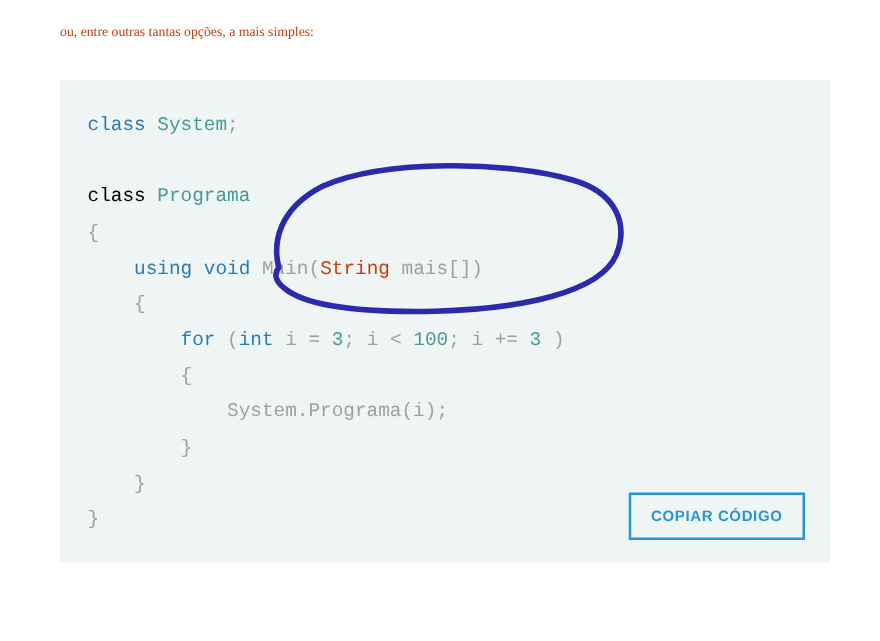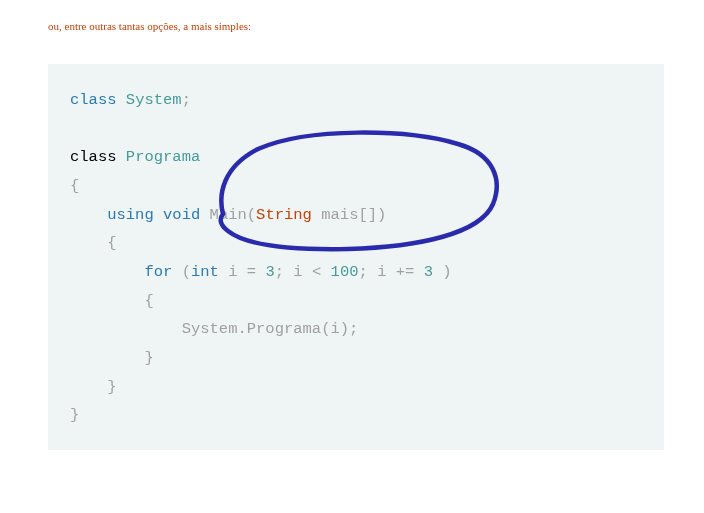--- a/index.html
+++ b/index.html
@@ -118,13 +118,14 @@
   <svg class="annotation-svg" width="600" height="200" style="top:55px; left:0;">
     <path d="M 175 95 
              C 170 75, 175 48, 210 30
              C 260 8, 360 10, 410 25
              C 445 35, 455 60, 445 85
              C 432 115, 370 128, 300 130
              C 250 131, 200 128, 180 112
              C 172 106, 171 100, 175 95 Z" fill="none" stroke="#2a2aad" stroke-width="4.5" stroke-linecap="round" stroke-linejoin="round"></path>
   </svg>
 
+  <button class="copy-button">COPIAR CÓDIGO</button>
 </div>
 
 </body></html>

